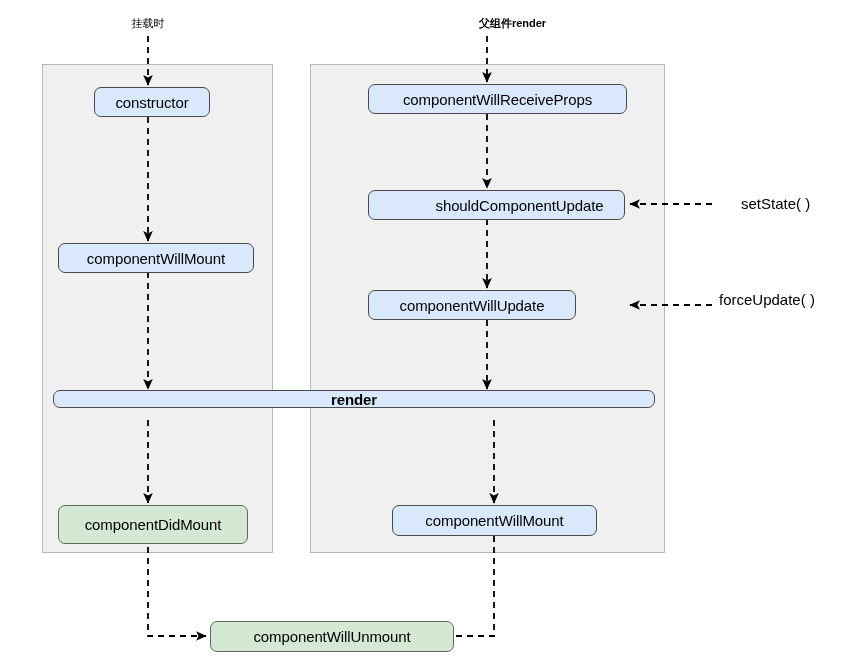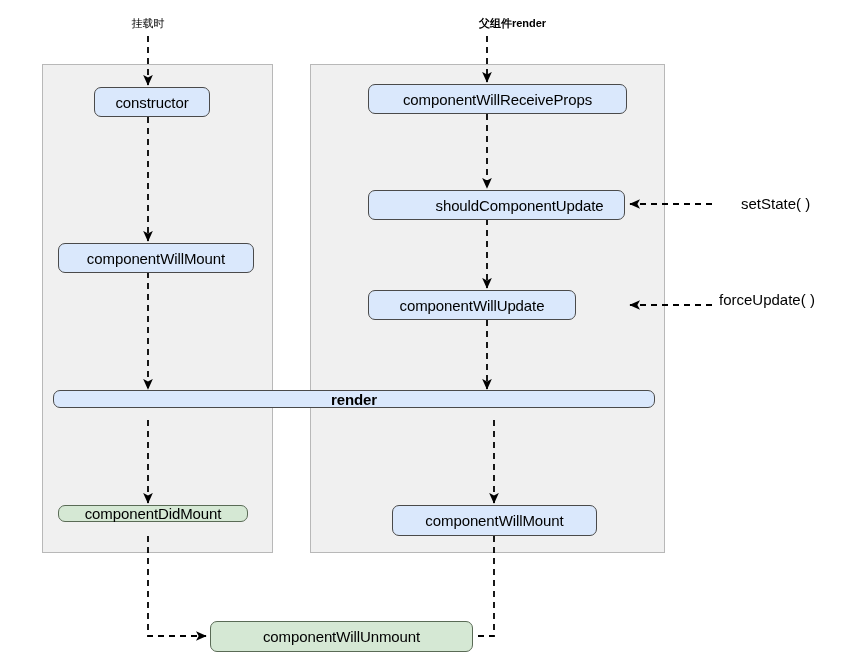--- a/index.html
+++ b/index.html
@@ -118,30 +118,30 @@
 
     <path d="M712,204 L630,204" stroke="#000000" stroke-width="1.8" fill="none" stroke-dasharray="6,5" marker-end="url(#arrowhead)"></path>
 
     <path d="M712,305 L630,305" stroke="#000000" stroke-width="1.8" fill="none" stroke-dasharray="6,5" marker-end="url(#arrowhead)"></path>
   </svg>
 
   <div class="node blue" style="left:94px; top:87px; width:116px; height:30px;">constructor</div>
 
   <div class="node blue" style="left:58px; top:243px; width:196px; height:30px;">componentWillMount</div>
 
-  <div class="node green" style="left:58px; top:505px; width:190px; height:17px;">componentDidMount</div>
+  <div class="node green" style="left:58px; top:505px; width:190px; height:39px;">componentDidMount</div>
 
   <div class="node blue" style="left:368px; top:84px; width:259px; height:30px;">componentWillReceiveProps</div>
 
   <div class="node blue" style="left:368px; top:190px; width:257px; height:30px;padding-left:46px;">shouldComponentUpdate</div>
 
   <div class="node blue" style="left:368px; top:290px; width:208px; height:30px;">componentWillUpdate</div>
 
   <div class="node blue" style="left:392px; top:505px; width:205px; height:31px;">componentWillMount</div>
 
   <div class="node blue render-bar" style="left:53px; top:390px; width:602px; height:18px;">render</div>
 
-  <div class="node green" style="left:210px; top:621px; width:263px; height:31px;">componentWillUnmount</div>
+  <div class="node green" style="left:210px; top:621px; width:244px; height:31px;">componentWillUnmount</div>
 
   <div class="side-label" style="left:719px; top:196px;margin-left:22px;">setState( )</div>
   <div class="side-label" style="left:719px; top:292px;">forceUpdate( )</div>
 
 </div>
 
 </body></html>

